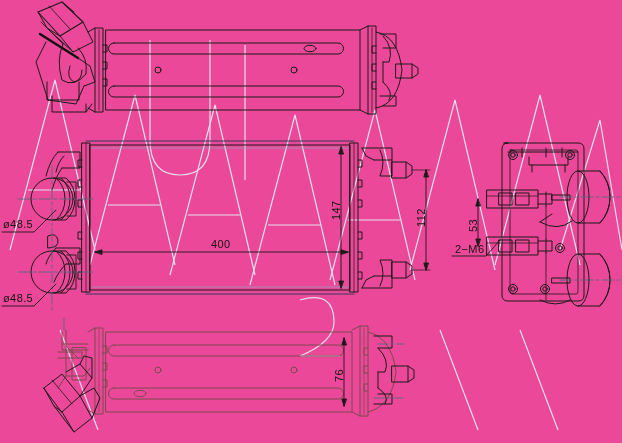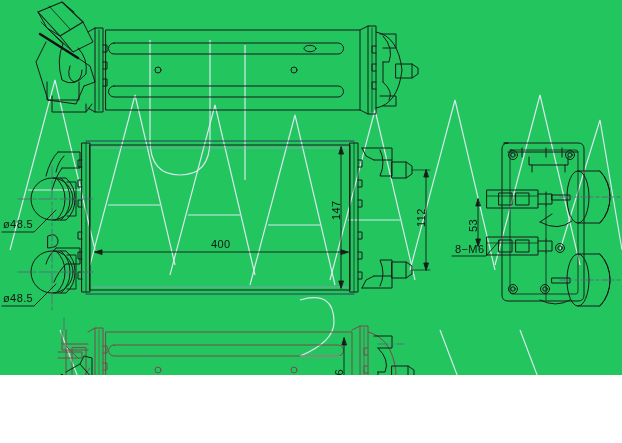--- a/index.html
+++ b/index.html
@@ -4,22 +4,22 @@
 <title>Intercooler Technical Drawing</title>
 <style>
   html,body{margin:0;padding:0;background:#ffffff;}
   body{
     font-family:"Liberation Sans", sans-serif;
     -webkit-font-smoothing:antialiased;
   }
   #sheet{
     position:relative;
     width:622px;
-    height:375px;
-    background:#22c55e;
+    height:443px;
+    background:#ec4899;
     overflow:hidden;
   }
   #sheet svg{position:absolute;left:0;top:0;}
   .dimtext{
     position:absolute;
     font-family:"Liberation Sans", sans-serif;
     font-size:11px;
     color:#141414;
     letter-spacing:0.4px;
     white-space:nowrap;
@@ -391,17 +391,17 @@
   <div class="dimtext" style="left:3px; top:293px;">ø48.5</div>
 
   <div class="dimtext" style="left:211px; top:239px;">400</div>
 
   <div class="dimtext rot90" style="left:331px; top:220px;">147</div>
 
   <div class="dimtext rot90" style="left:416px; top:227px;">112</div>
 
   <div class="dimtext rot90" style="left:468px; top:232px;">53</div>
 
-  <div class="dimtext" style="left:455px; top:244px;">8−M6</div>
+  <div class="dimtext" style="left:455px; top:244px;">2−M6</div>
 
   <div class="dimtext rot90" style="left:334px; top:382px;">76</div>
 
 </div>
 
 </body></html>

